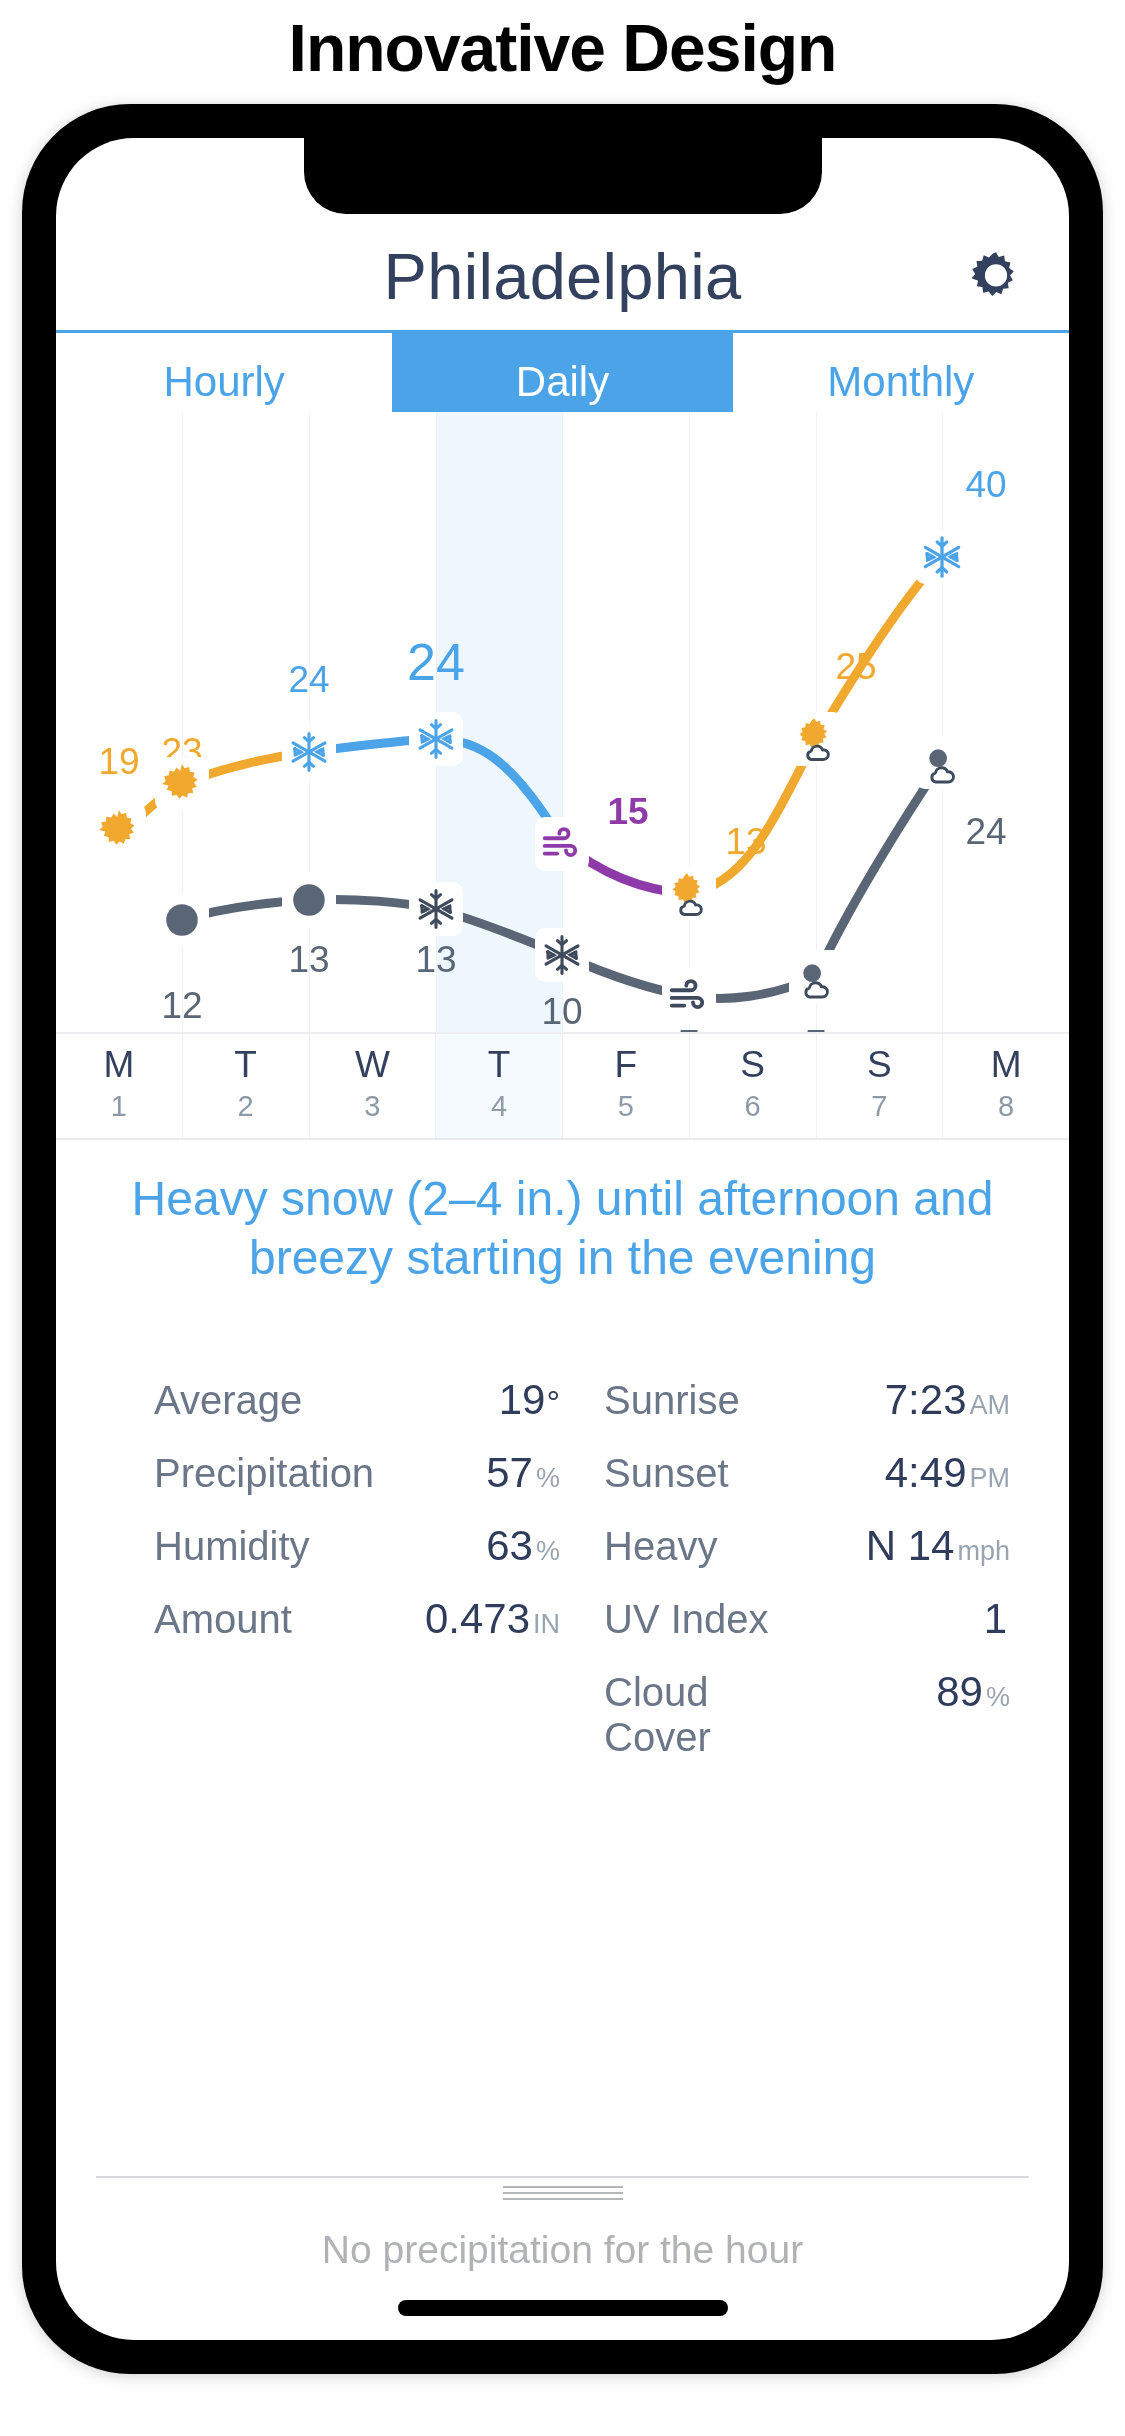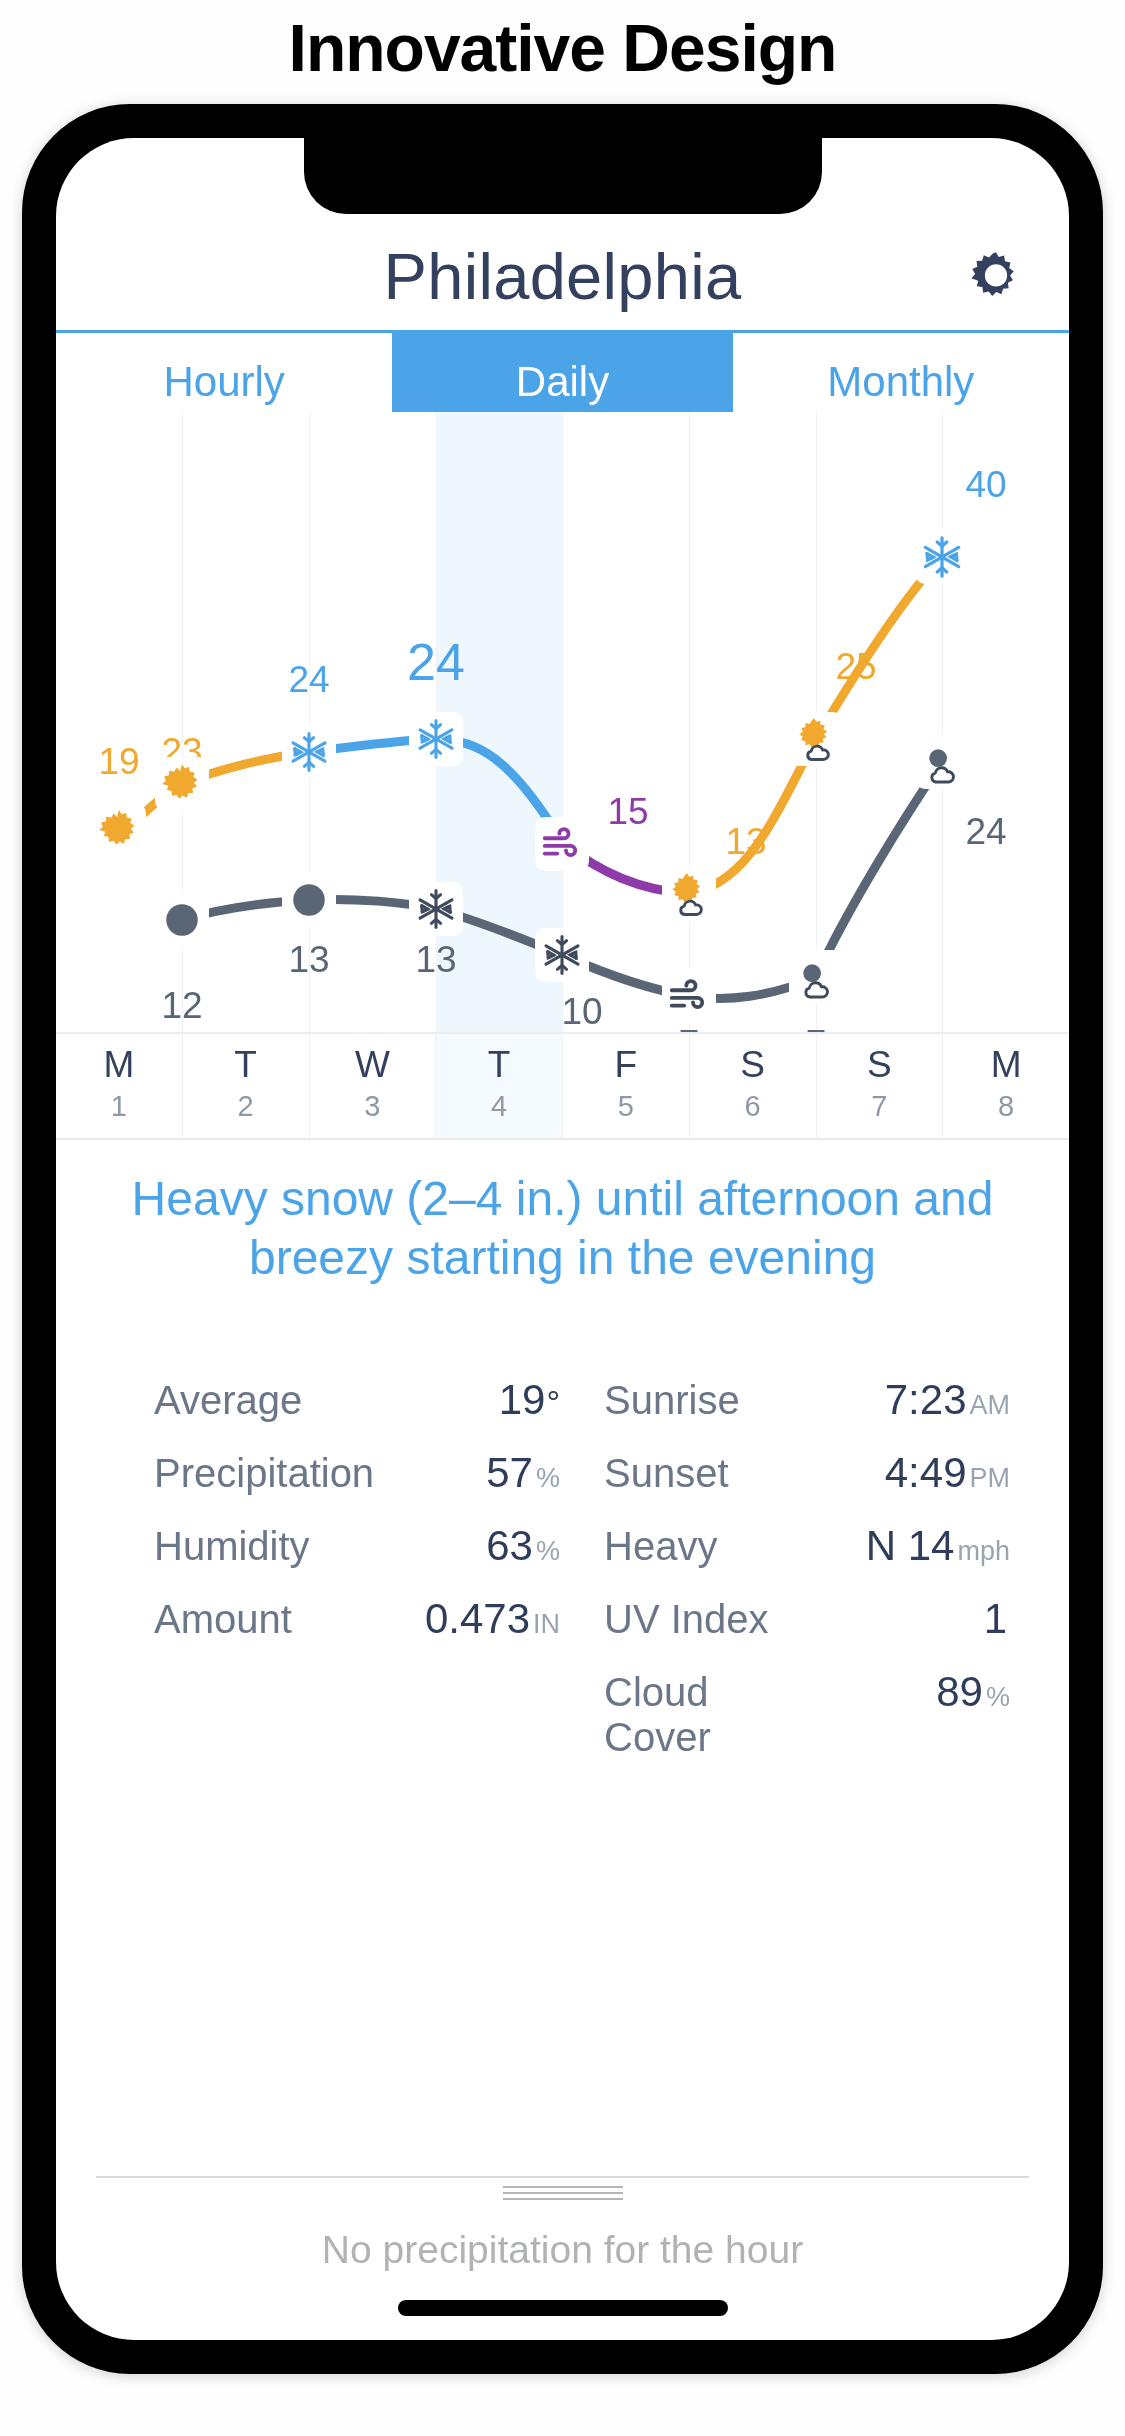--- a/index.html
+++ b/index.html
@@ -244,29 +244,29 @@
           <path d="M380,497 C420,508 470,528 506,543" stroke="#5a6675" stroke-width="9" fill="none" stroke-linecap="round"></path>
           <path d="M506,543 C545,560 595,578 633,584" stroke="#5a6675" stroke-width="9" fill="none" stroke-linecap="round"></path>
           <path d="M633,584 C670,590 715,585 760,565" stroke="#5a6675" stroke-width="9" fill="none" stroke-linecap="round"></path>
           <path d="M760,565 C790,500 845,410 886,350" stroke="#5a6675" stroke-width="9" fill="none" stroke-linecap="round"></path>
         </svg>
 
         <div class="pt-label hi-orange" style="left:63px;  top:350px;">19</div>
         <div class="pt-label hi-orange" style="left:126px; top:300px;margin-top:40px;">23</div>
         <div class="pt-label hi-blue" style="left:253px; top:268px;">24</div>
         <div class="pt-label hi-blue big" style="left:380px; top:250px;">24</div>
-        <div class="pt-label hi-purple" style="left:572px; top:400px;">15</div>
+        <div class="pt-label hi-purple" style="left:572px; top:400px;font-weight:bold;">15</div>
         <div class="pt-label hi-orange" style="left:690px; top:430px;">13</div>
         <div class="pt-label hi-orange" style="left:800px; top:255px;">25</div>
         <div class="pt-label hi-blue" style="left:930px; top:73px;">40</div>
 
         <div class="pt-label lo" style="left:126px; top:566px;margin-top:28px;">12</div>
         <div class="pt-label lo" style="left:253px; top:548px;">13</div>
         <div class="pt-label lo" style="left:380px; top:548px;">13</div>
-        <div class="pt-label lo" style="left:526px; top:600px;">10</div>
+        <div class="pt-label lo" style="left:506px; top:600px;">10</div>
         <div class="pt-label lo" style="left:633px; top:632px;">7</div>
         <div class="pt-label lo" style="left:760px; top:632px;">7</div>
         <div class="pt-label lo" style="left:930px; top:420px;">24</div>
 
         <div class="ic" style="left:63px; top:418px;">
           <svg width="46" height="46" viewBox="0 0 24 24">
               <path fill="#f0a82e" d="M12 1.6l1.3 2.2 2.45-.7.35 2.5 2.5.35-.7 2.45 2.2 1.3-1.85 1.7 1.5 2.05-2.4.8.45 2.5-2.52.05-.72 2.42-2.2-1.25-1.8 1.78-1.35-2.15-2.45.6-.2-2.52-2.5-.5.85-2.4L1.6 12l1.95-1.6-.85-2.4 2.5-.5.2-2.52 2.45.6L9.2 3.43l1.8 1.78z"></path>
               <circle cx="12" cy="12" r="5.2" fill="#f0a82e"></circle>
             </svg>
         </div>

